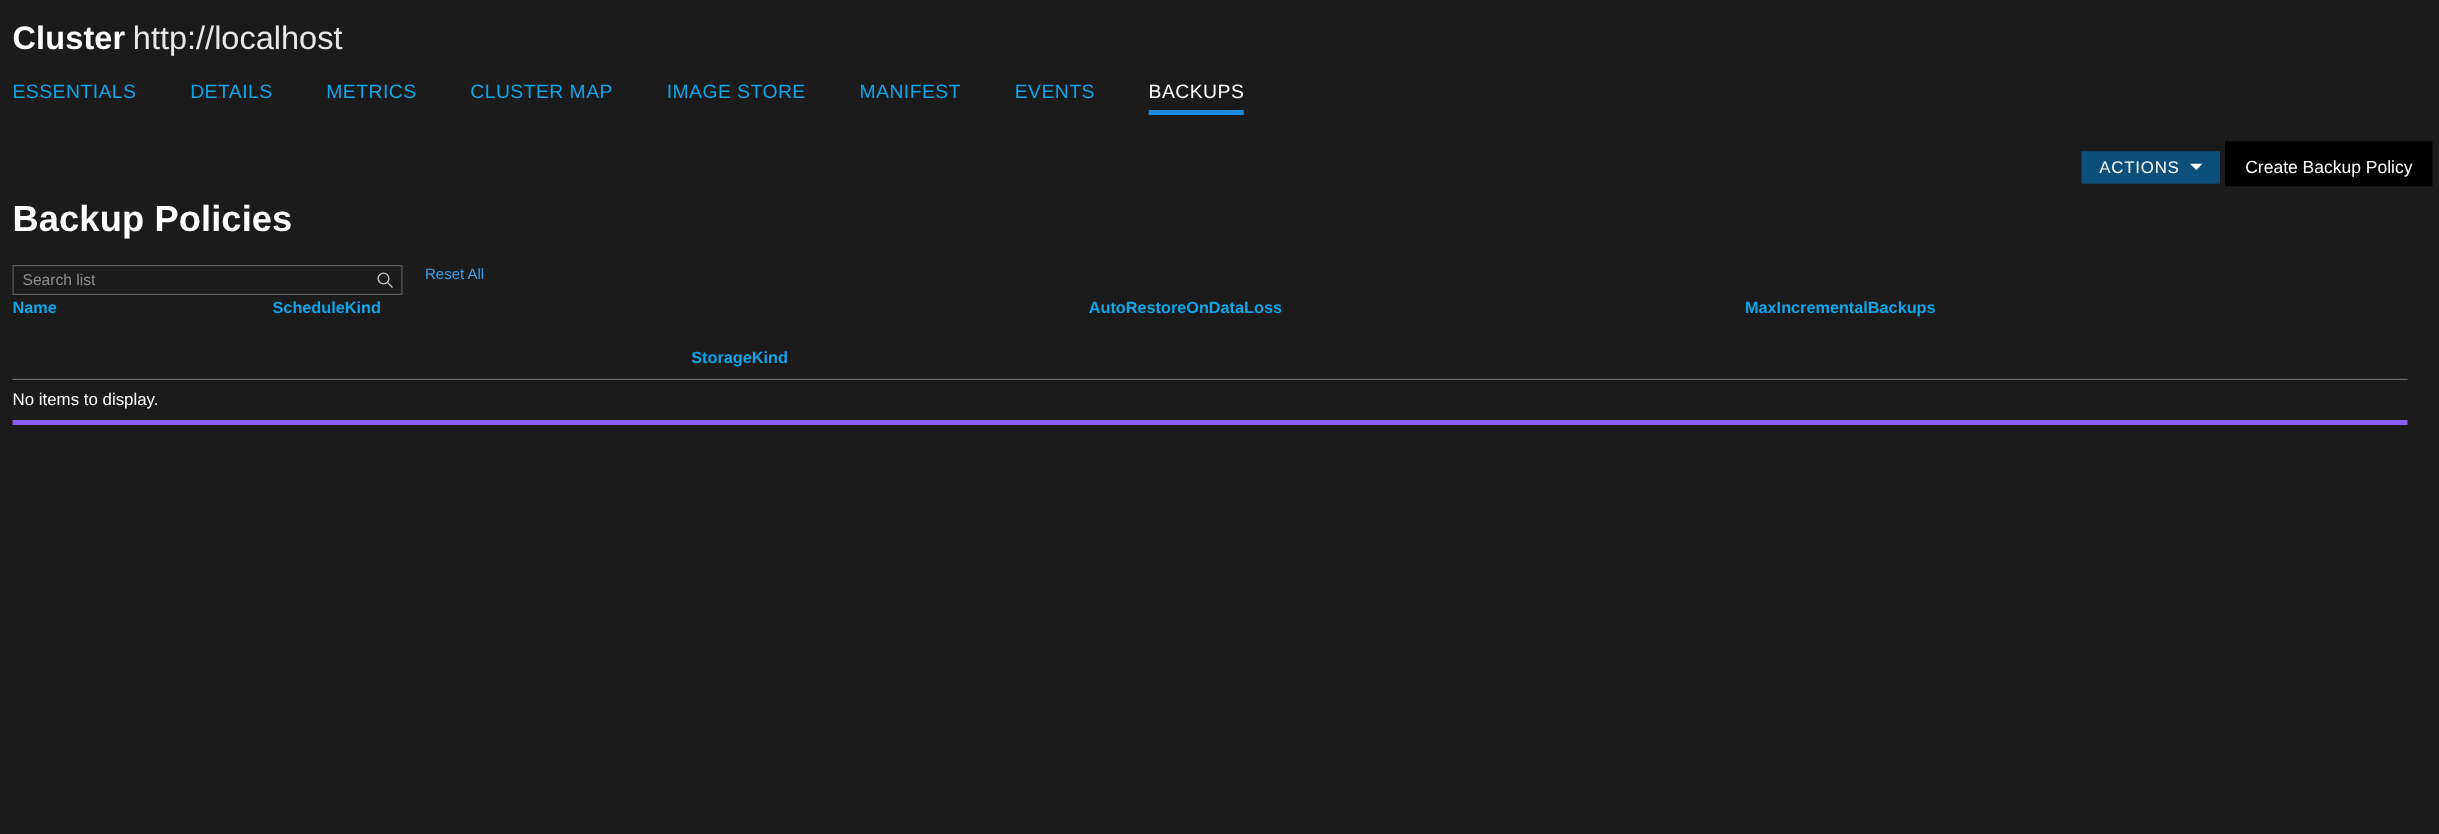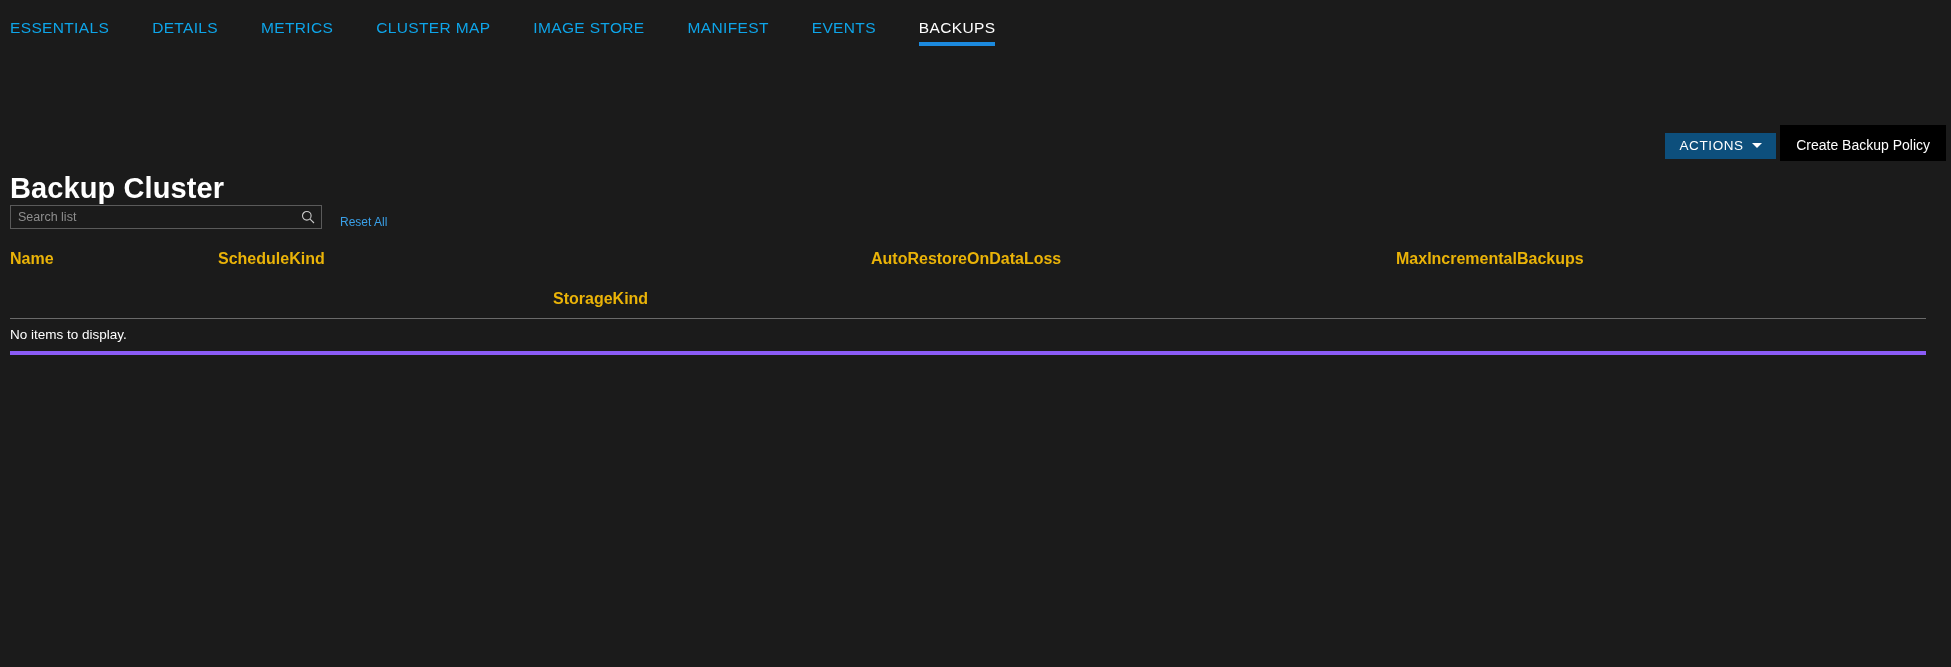--- a/index.html
+++ b/index.html
@@ -126,24 +126,24 @@
     position: absolute;
     top: 160px;
     font-size: 29px;
     font-weight: bold;
     letter-spacing: 0.1px;
     color: #ffffff;
   }
 
   .filter-row {
     position: absolute;
-    top: 193px;
+    top: 212px;
     left: 10px;
     display: flex;
-    align-items: flex-end;
+    align-items: flex-start;
   }
   .search-box {
     position: relative;
     width: 310px;
     height: 22px;
     border: 1px solid #5a5a5a;
     background: #1b1b1b;
     display: flex;
     align-items: center;
   }
@@ -176,23 +176,23 @@
 
   
   .table {
     position: absolute;
     top: 238px;
     left: 10px;
     width: 1916px;
   }
   .table-head {
     display: flex;
-    font-size: 16px;
+    font-size: 13px;
     font-weight: bold;
-    color: #eab308;
+    color: #0ea5e9;
     padding-bottom: 10px;
     border-bottom: 1px solid #6a6a6a;
   }
   .th { cursor: pointer; }
   .col-name    { width: 208px; }
   .col-sched   { width: 335px; }
   .col-storage { width: 318px; margin-top: 40px; }
   .col-auto    { width: 525px; }
   .col-maxinc  { flex: 1; }
 
@@ -203,20 +203,25 @@
     font-size: 13.5px;
     color: #ffffff;
     padding: 8px 0 9px 0;
   }
 </style>
 </head>
 <body>
 
 <div class="page">
 
+  <div class="header">
+    <div class="header-title">
+      <span class="entity">Cluster</span><span class="endpoint">http://localhost</span>
+    </div>
+  </div>
 
   <div class="tabbar">
     <div class="tab">
       <span>ESSENTIALS</span>
     </div>
     <div class="tab">
       <span>DETAILS</span>
     </div>
     <div class="tab">
       <span>METRICS</span>
@@ -243,21 +248,21 @@
       <span>ACTIONS</span>
       <span class="caret"></span>
     </button>
     <div class="actions-menu">
       <div class="actions-menu-item">
         <span>Create Backup Policy</span>
       </div>
     </div>
   </div>
 
-  <h1 class="section-title">Backup Cluster</h1>
+  <h1 class="section-title">Backup Policies</h1>
 
   <div class="filter-row">
     <div class="search-box">
       <input type="text" placeholder="Search list" style="">
       <span class="search-icon">
         <svg width="14" height="14" viewBox="0 0 14 14" aria-hidden="true">
           <circle cx="5.8" cy="5.8" r="4.3" fill="none" stroke="#c9c9c9" stroke-width="1.1"></circle>
           <line x1="9.1" y1="9.1" x2="13" y2="13" stroke="#c9c9c9" stroke-width="1.1"></line>
         </svg>
       </span>

